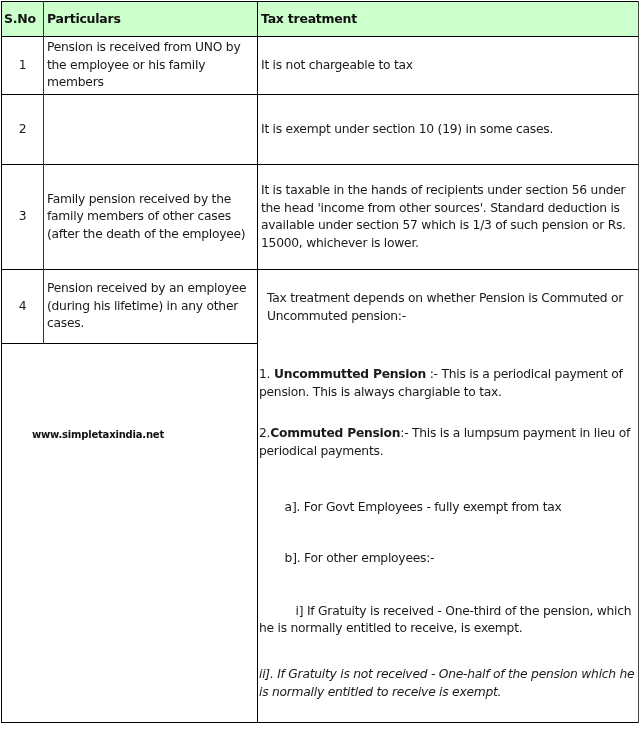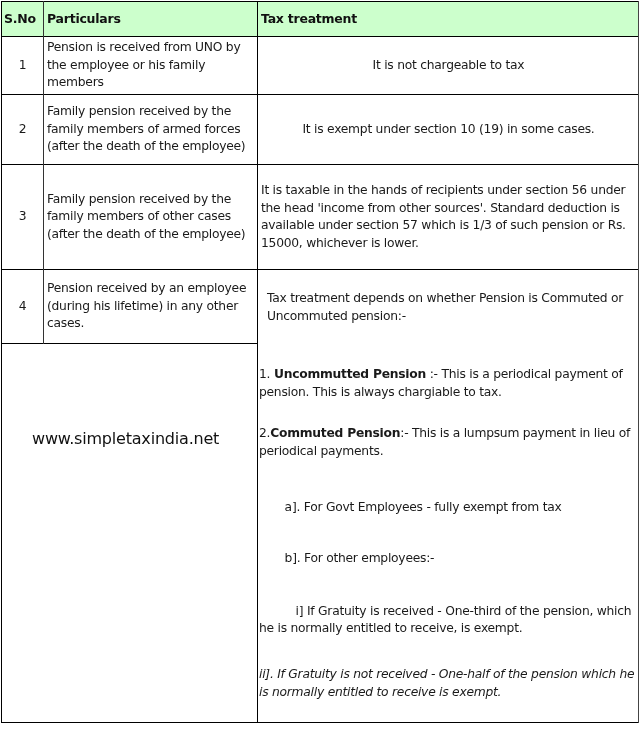--- a/index.html
+++ b/index.html
@@ -36,34 +36,33 @@
       align-items: flex-end;
       padding-bottom: 9px;
     }
     .line {
       position: absolute;
       background: #000;
     }
     .vcenter {
       display: flex;
       align-items: center;
-      justify-content: center;
     }
     .sno {
       justify-content: center;
       text-align: center;
     }
     .pad { padding-left: 3px; padding-right: 2px; }
     .para { position: absolute; left: 259px; width: 380px; font-size: 12.3px; line-height: 17.5px; letter-spacing: -0.25px; }
     .b { font-weight: bold; }
     .watermark {
       position: absolute;
       left: 32px; top: 429px;
-      font-size: 16px;
-      font-weight: normal;
+      font-size: 10px;
+      font-weight: bold;
       color: #111;
       letter-spacing: -0.2px;
     }
   </style>
 </head>
 <body>
 
 <div class="canvas">
 
   <div class="cell hdr pad" style="left:2px; top:2px; width:41px; height:34px; padding-left:2px;">
@@ -81,23 +80,20 @@
   </div>
   <div class="cell vcenter pad" style="left:44px; top:37px; width:213px; height:57px;">
     <span>Pension is received from UNO by the employee or his family members</span>
   </div>
   <div class="cell vcenter pad" style="left:258px; top:37px; width:380px; height:57px;">
     <span>It is not chargeable to tax</span>
   </div>
 
   <div class="cell vcenter sno" style="left:2px; top:95px; width:41px; height:69px;">
     <span>2</span>
-  </div>
-  <div class="cell vcenter pad" style="left:44px; top:95px; width:213px; height:69px;">
-    <span>Family pension received by the family members of armed forces (after the death of the employee)</span>
   </div>
   <div class="cell vcenter pad" style="left:258px; top:95px; width:380px; height:69px;">
     <span>It is exempt under section 10 (19) in some cases.</span>
   </div>
 
   <div class="cell vcenter sno" style="left:2px; top:165px; width:41px; height:104px;">
     <span>3</span>
   </div>
   <div class="cell vcenter pad" style="left:44px; top:165px; width:213px; height:104px;">
     <span>Family pension received by the family members of other cases (after the death of the employee)</span>

